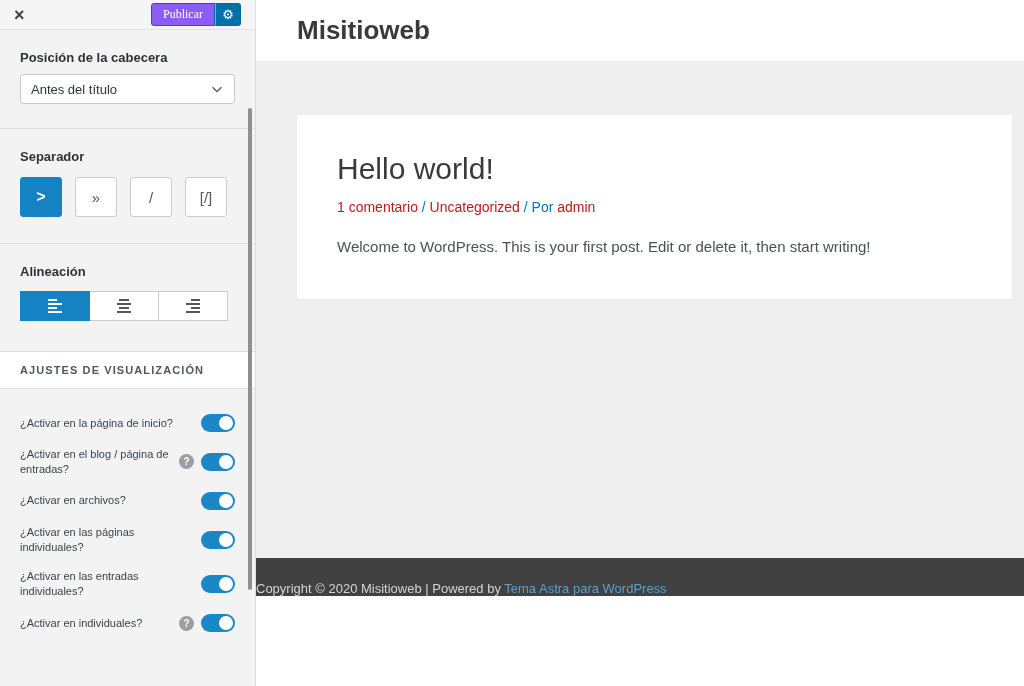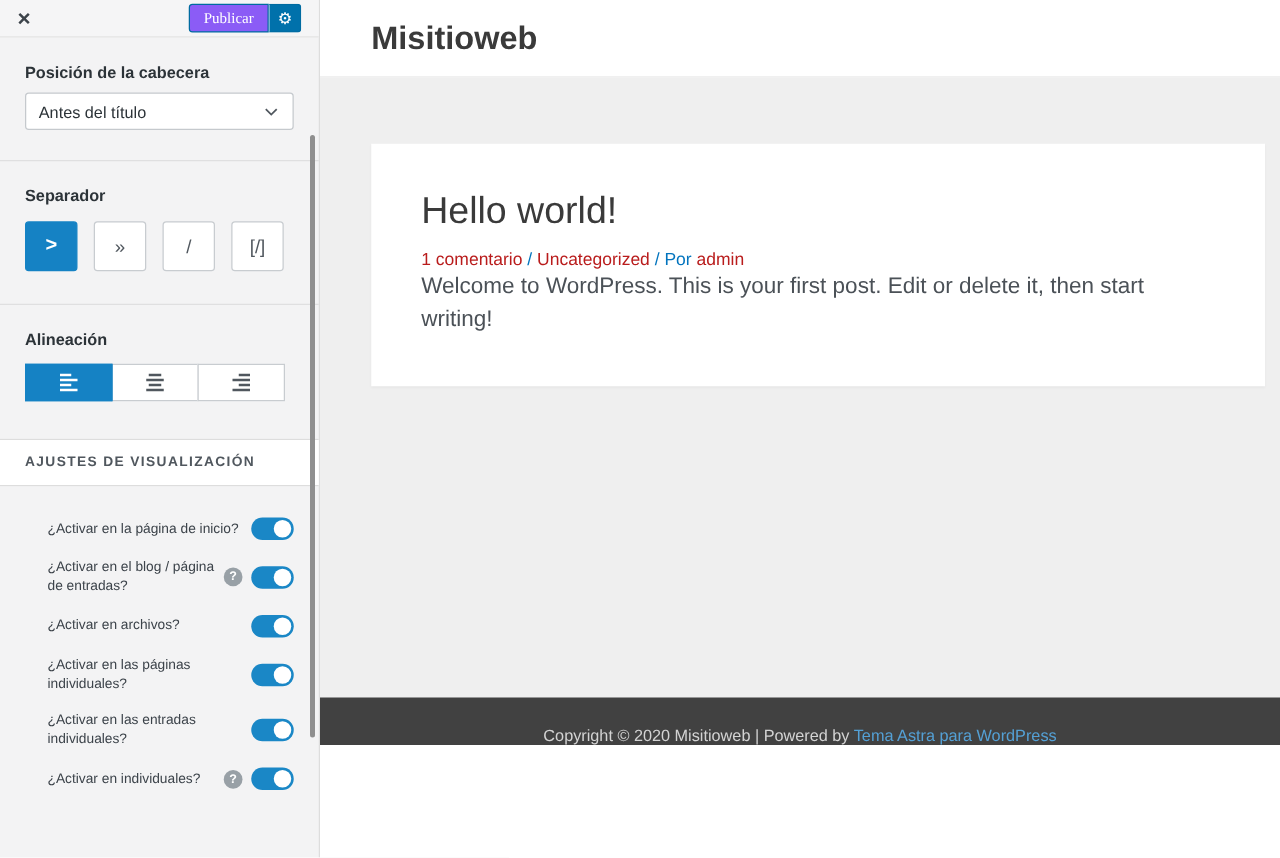--- a/index.html
+++ b/index.html
@@ -18,39 +18,39 @@
   .select-box { height:30px; background:#fff; border:1px solid #c5c9cd; border-radius:3px; display:flex; align-items:center; justify-content:space-between; padding:0 10px; font-size:13px; color:#2c3338; cursor:pointer; }
   .hr { border:none; border-top:1px solid #dfdfe0; margin:24px 0 0; }
   .sep-row { display:flex; gap:13px; margin:13px 0 26px; }
   .sep-btn { width:42px; height:40px; background:#fff; border:1px solid #c8ccd0; border-radius:3px; font-size:15px; color:#50575e; display:flex; align-items:center; justify-content:center; cursor:pointer; font-family:"Liberation Sans", sans-serif; }
   .sep-btn.active { background:#1582c4; border-color:#1582c4; color:#fff; font-weight:bold; font-size:16px; }
   .align-row { display:flex; margin:12px 0 28px; }
   .align-btn { width:70px; height:30px; background:#fff; border:1px solid #c8ccd0; margin-left:-1px; display:flex; align-items:center; justify-content:center; cursor:pointer; }
   .align-btn:first-child { margin-left:0; }
   .align-btn.active { background:#1582c4; border-color:#1582c4; z-index:1; }
   .accordion-title { background:#fff; border-top:1px solid #ddd; border-bottom:1px solid #ddd; padding:12px 20px; font-size:11px; font-weight:bold; letter-spacing:1.1px; color:#50575e; margin-top:30px; white-space:nowrap; }
-  .toggles { padding:10px 20px 0;margin-left:18px; }
+  .toggles { padding:10px 20px 0; }
   .toggle-row { display:flex; align-items:center; justify-content:space-between; margin:15px 0; }
   .toggle-label { font-size:11px; color:#3c434a; line-height:1.35; flex:1; padding-right:6px; }
   .row-right { display:flex; align-items:center; gap:7px; flex:none; }
   .help-icon { width:15px; height:15px; border-radius:50%; background:#98a0a6; color:#fff; font-size:10px; font-weight:bold; display:flex; align-items:center; justify-content:center; cursor:pointer; }
   .toggle { position:relative; width:34px; height:18px; border-radius:9px; background:#1a87c6; display:inline-block; cursor:pointer; flex:none; }
   .knob { position:absolute; top:2px; right:2px; width:14px; height:14px; border-radius:50%; background:#fff; }
   .scroll-thumb { position:absolute; right:3px; top:108px; width:4px; height:482px; background:#8f8f8f; border-radius:2px; }
 
   
   .preview { position:absolute; left:256px; top:0; width:768px; height:596px; background:#efefef; }
   .site-header { height:62px; background:#fff; border-bottom:1px solid #ececec; display:flex; align-items:center; padding-left:41px; }
   .site-title { font-size:26px; font-weight:600; color:#3a3a3a; text-decoration:none; cursor:pointer; }
   .post-card { margin:53px 12px 0 41px; background:#fff; padding:37px 40px 40px; box-shadow:0 1px 2px rgba(0,0,0,0.04); }
   .post-title { font-size:30px; font-weight:400; color:#3a3a3a; }
   .post-meta { margin-top:13px; font-size:14px; color:#0274be; }
   .post-meta a { color:#b91c1c; text-decoration:none; cursor:pointer; }
-  .post-body { font-size:18px; color:#4b5157; line-height:1.5; }
-  .site-footer { position:absolute; left:0; right:0; bottom:0; height:38px; background:#414141; text-align:center; padding-top:23px; font-size:13px; color:#d3d3d3; }
+  .post-body { margin-top:21px; font-size:15px; color:#4b5157; line-height:1.5; }
+  .site-footer { position:absolute; left:0; right:0; bottom:0; height:38px; background:#414141; text-align:left; padding-top:23px; font-size:13px; color:#d3d3d3; }
   .site-footer a { color:#54a0d5; text-decoration:none; cursor:pointer; }
 </style>
 </head>
 <body>
 
 <div class="app">
 
   <aside class="sidebar">
 
     <div class="topbar">

